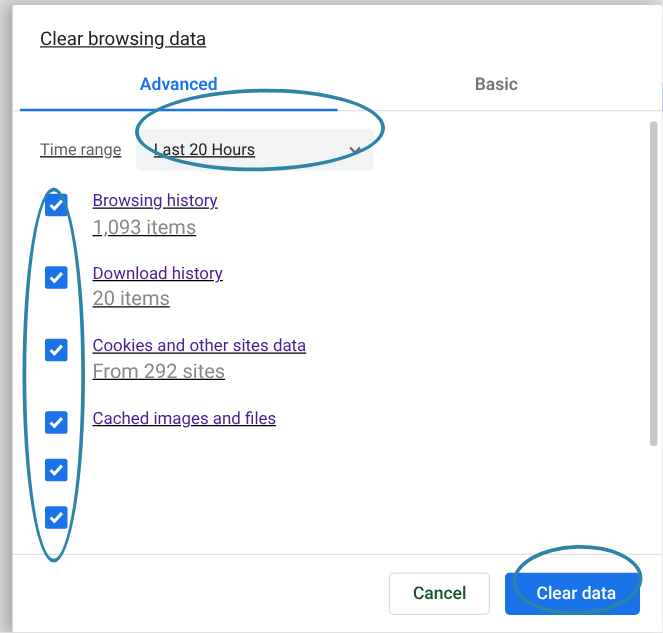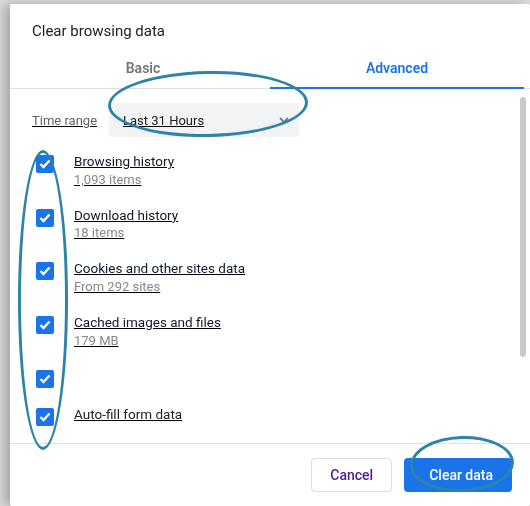--- a/index.html
+++ b/index.html
@@ -26,20 +26,21 @@
     box-shadow: -6px 0 12px rgba(0,0,0,.25);
   }
   .dialog {
     position: absolute; left: 10px; top: 4px; right: 0; bottom: 0;
     padding: 18px 0 0 0;
     display: flex; flex-direction: column;
   }
   .title {
     font-size: 15px; color: #202124;
     padding: 0 22px 10px 22px;
+    text-decoration: underline;
   }
   .tabs {
     display: flex; border-bottom: 1px solid #e0e0e0;
     padding: 0 6px;
   }
   .tab {
     flex: 1; text-align: center;
     font-size: 14px; font-weight: 600;
     padding: 10px 0 12px 0;
     color: #757575;
@@ -81,35 +82,35 @@
   .item { display: flex; align-items: flex-start; gap: 20px; }
   .checkbox {
     width: 18px; height: 18px; border-radius: 2px;
     background: #1a73e8;
     display: flex; align-items: center; justify-content: center;
     flex-shrink: 0; margin-top: 2px;
     cursor: pointer;
   }
   .checkbox svg { stroke: #fff; stroke-width: 2.4; fill: none; }
   .item-text { display: flex; flex-direction: column; }
-  .item-title { font-size: 13.5px; color: #0f172a; line-height: 1.3; }
-  .item-sub { font-size: 13px; color: #888; line-height: 1.4; }
+  .item-title { font-size: 13.5px; color: #4c1d95; line-height: 1.3; }
+  .item-sub { font-size: 16px; color: #888; line-height: 1.4; }
   .item-single { font-size: 13.5px; color: #202124; }
   .footer {
     border-top: 1px solid #e0e0e0;
     padding: 14px 18px;
     display: flex; justify-content: flex-end; gap: 12px;
   }
   .btn {
     height: 34px; padding: 0 18px;
     border-radius: 4px; font-size: 14px; font-weight: 500;
     display: flex; align-items: center; justify-content: center;
     cursor: pointer; border: 1px solid transparent;
   }
-  .btn-cancel { color: #4c1d95; background: #fff; border-color: #dadce0; }
+  .btn-cancel { color: #14532d; background: #fff; border-color: #dadce0; }
   .btn-primary { color: #fff; background: #1a73e8; padding-left: 24px; }
   
   .anno {
     position: absolute; border: 3px solid #2e83a8;
     border-radius: 50%; pointer-events: none;
   }
   .anno1 { left: 108px; top: 71px; width: 200px; height: 66px; transform: rotate(-1deg); }
   .anno2 { left: 18px;  top: 150px; width: 50px;  height: 300px; }
   .anno3 { left: 410px; top: 436px; width: 104px; height: 56px; transform: rotate(-2deg); }
 </style>
@@ -121,31 +122,31 @@
   <span>Flash features are on</span>
   <span class="bg-link">whatismybrowser.com</span>
 </div>
 
 <div class="shadow"></div>
 <div class="dialog">
 
   <div class="title">Clear browsing data</div>
 
   <div class="tabs">
+    <div class="tab active">Advanced</div>
     <div class="tab">Basic</div>
-    <div class="tab active">Advanced</div>
   </div>
 
   <div class="scroll-area">
     <div class="scrollbar"></div>
 
     <div class="time-row">
       <span>Time range</span>
       <div class="select">
-        <span>Last 31 Hours</span>
+        <span>Last 20 Hours</span>
         <svg width="10" height="6" viewBox="0 0 10 6">
             <path d="M1 1 L5 5 L9 1" fill="none" stroke="#5f6368" stroke-width="1.6"></path>
           </svg>
       </div>
     </div>
 
     <div class="items">
       <div class="item">
         <div class="checkbox">
             <svg width="12" height="10" viewBox="0 0 12 10">
@@ -158,21 +159,21 @@
         </div>
       </div>
       <div class="item">
         <div class="checkbox">
             <svg width="12" height="10" viewBox="0 0 12 10">
               <path d="M1.5 5 L4.5 8 L10.5 1.5"></path>
             </svg>
           </div>
         <div class="item-text">
           <span class="item-title">Download history</span>
-          <span class="item-sub">18 items</span>
+          <span class="item-sub">20 items</span>
         </div>
       </div>
       <div class="item">
         <div class="checkbox">
             <svg width="12" height="10" viewBox="0 0 12 10">
               <path d="M1.5 5 L4.5 8 L10.5 1.5"></path>
             </svg>
           </div>
         <div class="item-text">
           <span class="item-title">Cookies and other sites data</span>
@@ -180,41 +181,37 @@
         </div>
       </div>
       <div class="item">
         <div class="checkbox">
             <svg width="12" height="10" viewBox="0 0 12 10">
               <path d="M1.5 5 L4.5 8 L10.5 1.5"></path>
             </svg>
           </div>
         <div class="item-text">
           <span class="item-title">Cached images and files</span>
-          <span class="item-sub">179 MB</span>
-        </div>
-      </div>
-      <div class="item">
-        <div class="checkbox">
-            <svg width="12" height="10" viewBox="0 0 12 10">
-              <path d="M1.5 5 L4.5 8 L10.5 1.5"></path>
-            </svg>
-          </div>
-        <div class="item-text">
-        </div>
-      </div>
-      <div class="item">
-        <div class="checkbox">
-            <svg width="12" height="10" viewBox="0 0 12 10">
-              <path d="M1.5 5 L4.5 8 L10.5 1.5"></path>
-            </svg>
-          </div>
-        <div class="item-text">
-          <span class="item-single">Auto-fill form data</span>
-        </div>
+        </div>
+      </div>
+      <div class="item">
+        <div class="checkbox">
+            <svg width="12" height="10" viewBox="0 0 12 10">
+              <path d="M1.5 5 L4.5 8 L10.5 1.5"></path>
+            </svg>
+          </div>
+        <div class="item-text">
+        </div>
+      </div>
+      <div class="item">
+        <div class="checkbox">
+            <svg width="12" height="10" viewBox="0 0 12 10">
+              <path d="M1.5 5 L4.5 8 L10.5 1.5"></path>
+            </svg>
+          </div>
       </div>
     </div>
   </div>
 
   <div class="footer">
     <div class="btn btn-cancel">Cancel</div>
     <div class="btn btn-primary">Clear data</div>
   </div>
 
 </div>

